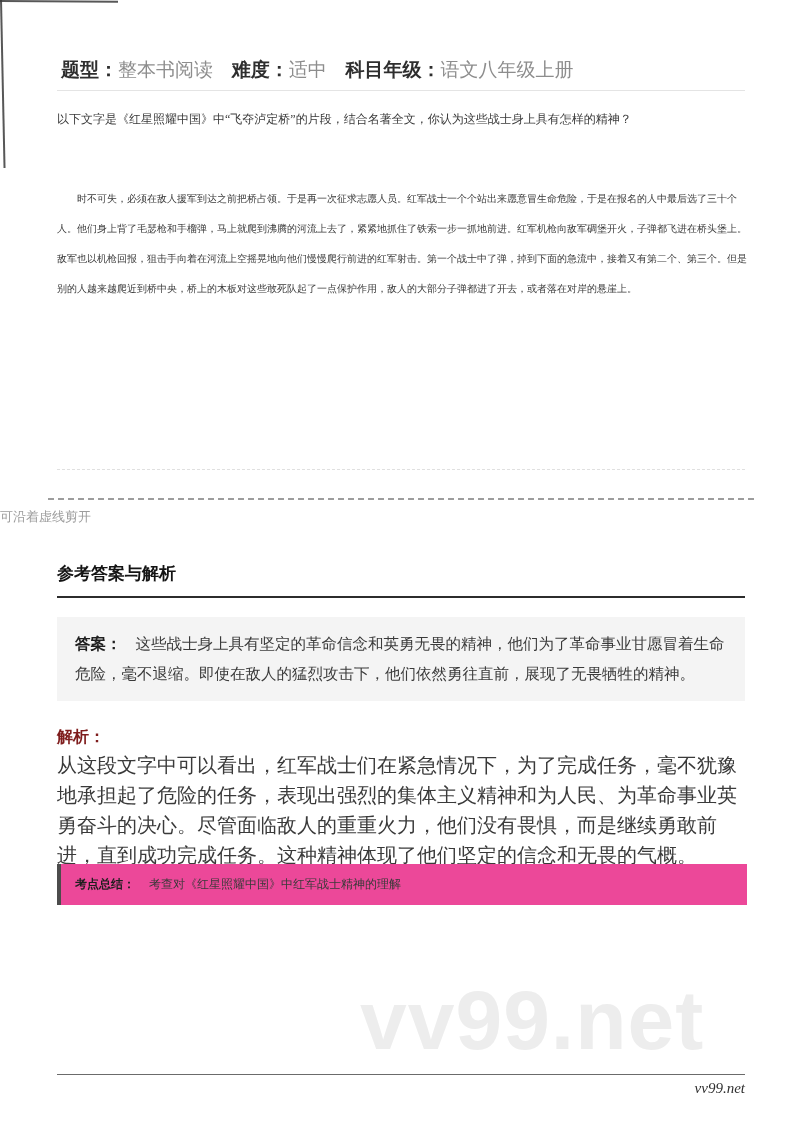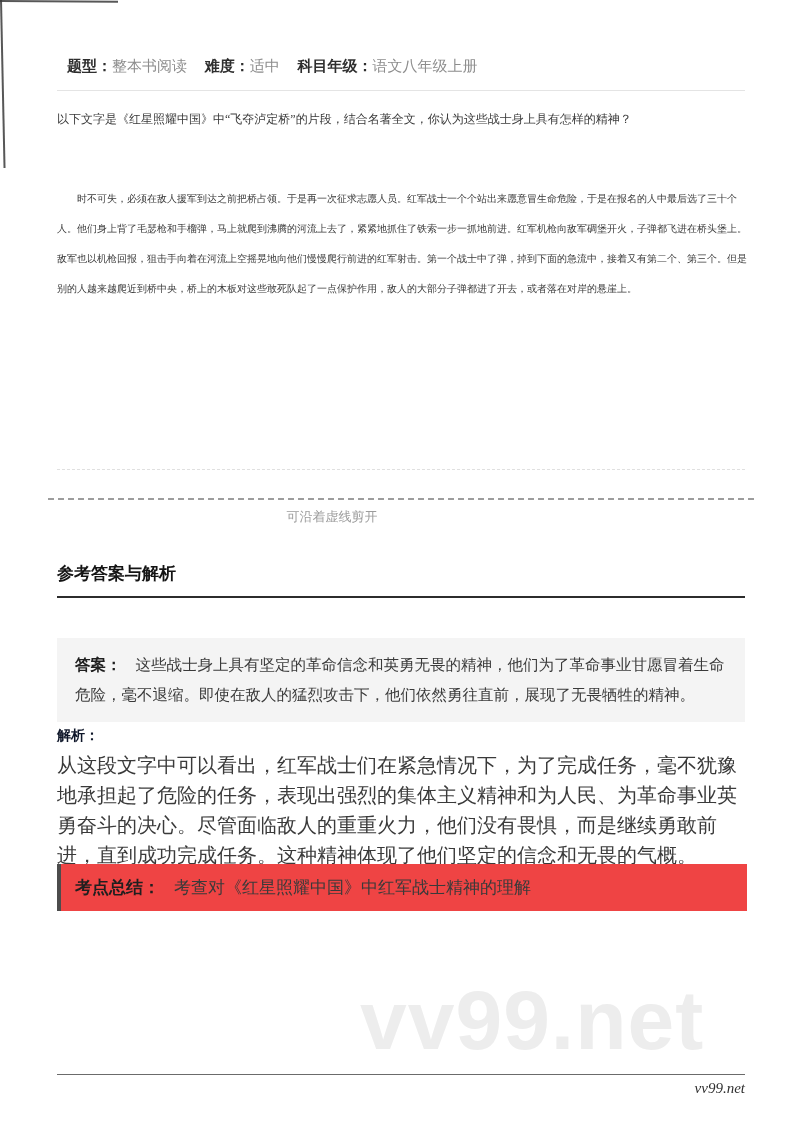--- a/index.html
+++ b/index.html
@@ -10,42 +10,42 @@
     overflow:hidden;
     font-family:"Liberation Serif","DejaVu Serif",serif;
     color:#3c3c3c;
   }
   .abs{position:absolute;}
   
   .scan-top{left:0;top:0;width:118px;height:2px;background:#3a3a3a;transform:rotate(.4deg);transform-origin:left top;opacity:.85;}
   .scan-left{left:0;top:0;width:2px;height:168px;background:#3a3a3a;transform:rotate(-1.2deg);transform-origin:left top;opacity:.85;}
 
   
-  .meta-row{left:67px;top:57px;width:690px;font-size:15px;white-space:nowrap;}
+  .meta-row{left:61px;top:57px;width:690px;font-size:19px;white-space:nowrap;}
   .meta-label{font-family:"Liberation Sans","DejaVu Sans",sans-serif;font-weight:bold;color:#2e2e2e;}
   .meta-value{color:#8d8d8d;margin-right:14px;}
   .header-rule{left:57px;top:90px;width:688px;border-top:1px solid #e4e4e4;height:0;}
 
   
   .question{left:57px;top:104px;width:692px;font-size:12px;line-height:30px;color:#3a3a3a;}
   .passage{left:57px;top:184px;width:692px;font-size:10px;line-height:30px;color:#3a3a3a;text-indent:2em;}
 
   
   .dash-light{left:57px;top:469px;width:688px;border-top:1px dashed #e0e0e0;height:0;}
   .dash-dark{left:48px;top:498px;width:706px;border-top:2px dashed #9d9d9d;height:0;}
-  .cut-note{left:0;top:508px;width:664px;text-align:center;font-size:13px;color:#9c9c9c;}
+  .cut-note{left:0;top:508px;width:664px;font-size:13px;color:#9c9c9c;}
 
   
   .section-heading{left:57px;top:562px;width:688px;font-family:Liberation Mono, monospace;font-weight:bold;font-size:17px;color:#141414;}
   .heading-rule{left:57px;top:596px;width:688px;border-top:2px solid #2c2c2c;height:0;}
-  .answer-box{left:57px;top:638px;width:652px;background:#f4f4f4;padding:12px 18px;font-size:15.5px;line-height:30px;color:#3a3a3a;}
+  .answer-box{left:57px;top:617px;width:652px;background:#f4f4f4;padding:12px 18px;font-size:15.5px;line-height:30px;color:#3a3a3a;}
   .inline-label{font-family:"Liberation Sans","DejaVu Sans",sans-serif;font-weight:bold;color:#1f1f1f;margin-right:14px;}
-  .analysis-label{left:57px;top:727px;font-family:"Liberation Sans","DejaVu Sans",sans-serif;font-weight:bold;font-size:14px;color:#0f172a;}
+  .analysis-label{left:57px;top:727px;font-family:"Liberation Sans","DejaVu Sans",sans-serif;font-weight:bold;font-size:16px;color:#7f1d1d;}
   .analysis-text{left:57px;top:750px;width:692px;font-size:20px;line-height:30px;color:#3a3a3a;}
-  .keypoint-box{left:57px;top:864px;width:658px;background:#ef4444;border-left:4px solid #4c4c4c;padding:12px 14px;font-size:17px;color:#3a3a3a;}
+  .keypoint-box{left:57px;top:864px;width:658px;background:#ec4899;border-left:4px solid #4c4c4c;padding:12px 14px;font-size:12px;color:#3a3a3a;}
 
   
   .watermark{left:360px;top:978px;font-family:"Liberation Sans","DejaVu Sans",sans-serif;font-weight:bold;font-size:84px;letter-spacing:1px;color:#ededed;line-height:1;user-select:none;}
   .footer-rule{left:57px;top:1074px;width:688px;border-top:1px solid #6b6b6b;height:0;}
   .footer-text{left:57px;top:1080px;width:688px;text-align:right;font-style:italic;font-size:15px;color:#2f2f2f;font-family:"Liberation Serif","DejaVu Serif",serif;}
 </style>
 </head>
 <body>
 
 <div class="abs scan-top"></div>

